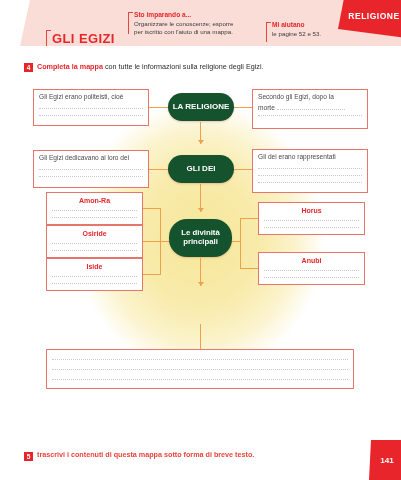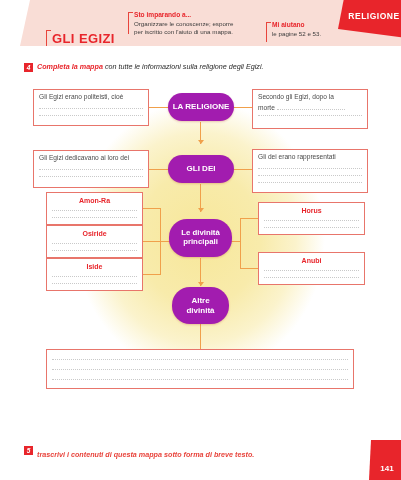--- a/index.html
+++ b/index.html
@@ -50,21 +50,21 @@
     background: #e8252b;
     clip-path: polygon(6px 0, 68px 0, 68px 40px, 0 31px);
     display: flex; align-items: center; justify-content: center;
   }
   #esercizi-tab span {
     font-size: 8.5px; font-weight: bold; color: #ffffff;
     letter-spacing: .5px; margin-left: 4px; margin-top: -4px;
   }
 
   
-  .ex-row { position: absolute; display: flex; align-items: center; font-style: italic; }
+  .ex-row { position: absolute; display: flex; align-items: flex-end; }
   .ex-badge {
     width: 9px; height: 9px; background: #e8252b;
     color: #fff; font-size: 6.5px; font-weight: bold;
     display: flex; align-items: center; justify-content: center;
     flex: 0 0 auto; margin-top: .5px;
   }
   .ex-text {
     margin-left: 4px; font-size: 7.2px; color: #2b2b2b;
     line-height: 1.45;
   }
@@ -91,21 +91,21 @@
   .arrow-down {
     position: absolute;
     width: 0; height: 0;
     border-left: 3px solid transparent;
     border-right: 3px solid transparent;
     border-top: 4px solid #f0a04b;
   }
 
   .node {
     position: absolute;
-    background: #a21caf;
+    background: #14532d;
     border-radius: 18px;
     display: flex; align-items: center; justify-content: center;
     text-align: center;
     color: #ffffff; font-weight: bold;
     line-height: 1.15;
     box-shadow: 0 1px 2px rgba(180,60,40,.25);
   }
 
   .box {
     position: absolute;
@@ -135,21 +135,21 @@
   #page-number {
     position: absolute;
     left: 369px; top: 440px;
     width: 34px; height: 40px;
     background: #e8252b;
     clip-path: polygon(2px 0, 34px 0, 34px 40px, 0 40px);
     display: flex; align-items: flex-start; justify-content: center;
   }
   #page-number span {
     color: #ffffff; font-size: 8px; font-weight: bold;
-    margin-top: 24px; margin-left: 2px;
+    margin-top: 16px; margin-left: 2px;
   }
 </style>
 </head>
 <body>
 
 <div id="page">
 
   <div id="header-band-inner"></div>
 
   <div class="hdr-tick" style="left:46px; top:30px; height:16px;"></div>
@@ -210,24 +210,20 @@
 
     <div class="node" style="left:169px; top:139px; width:63px; height:38px; font-size:7.8px; flex-direction:column;">
       <span>Le divinità</span>
       <span>principali</span>
     </div>
 
     <div class="node" style="left:168px; top:75px; width:66px; height:28px; font-size:8px;">
       <span>GLI DEI</span>
     </div>
 
-    <div class="node" style="left:172px; top:207px; width:57px; height:37px; font-size:8px; flex-direction:column;">
-      <span>Altre</span>
-      <span>divinità</span>
-    </div>
 
     <div class="box" style="left:33px; top:9px; width:116px; height:37px;">
       <div class="box-label">Gli Egizi erano politeisti, cioè</div>
       <div class="dots"></div>
       <div class="dots"></div>
     </div>
 
     <div class="box" style="left:252px; top:9px; width:116px; height:40px;">
       <div class="box-label">Secondo gli Egizi, dopo la</div>
       <div class="box-label"><span>morte</span><span class="dots inline" style="width:68px;"></span></div>

